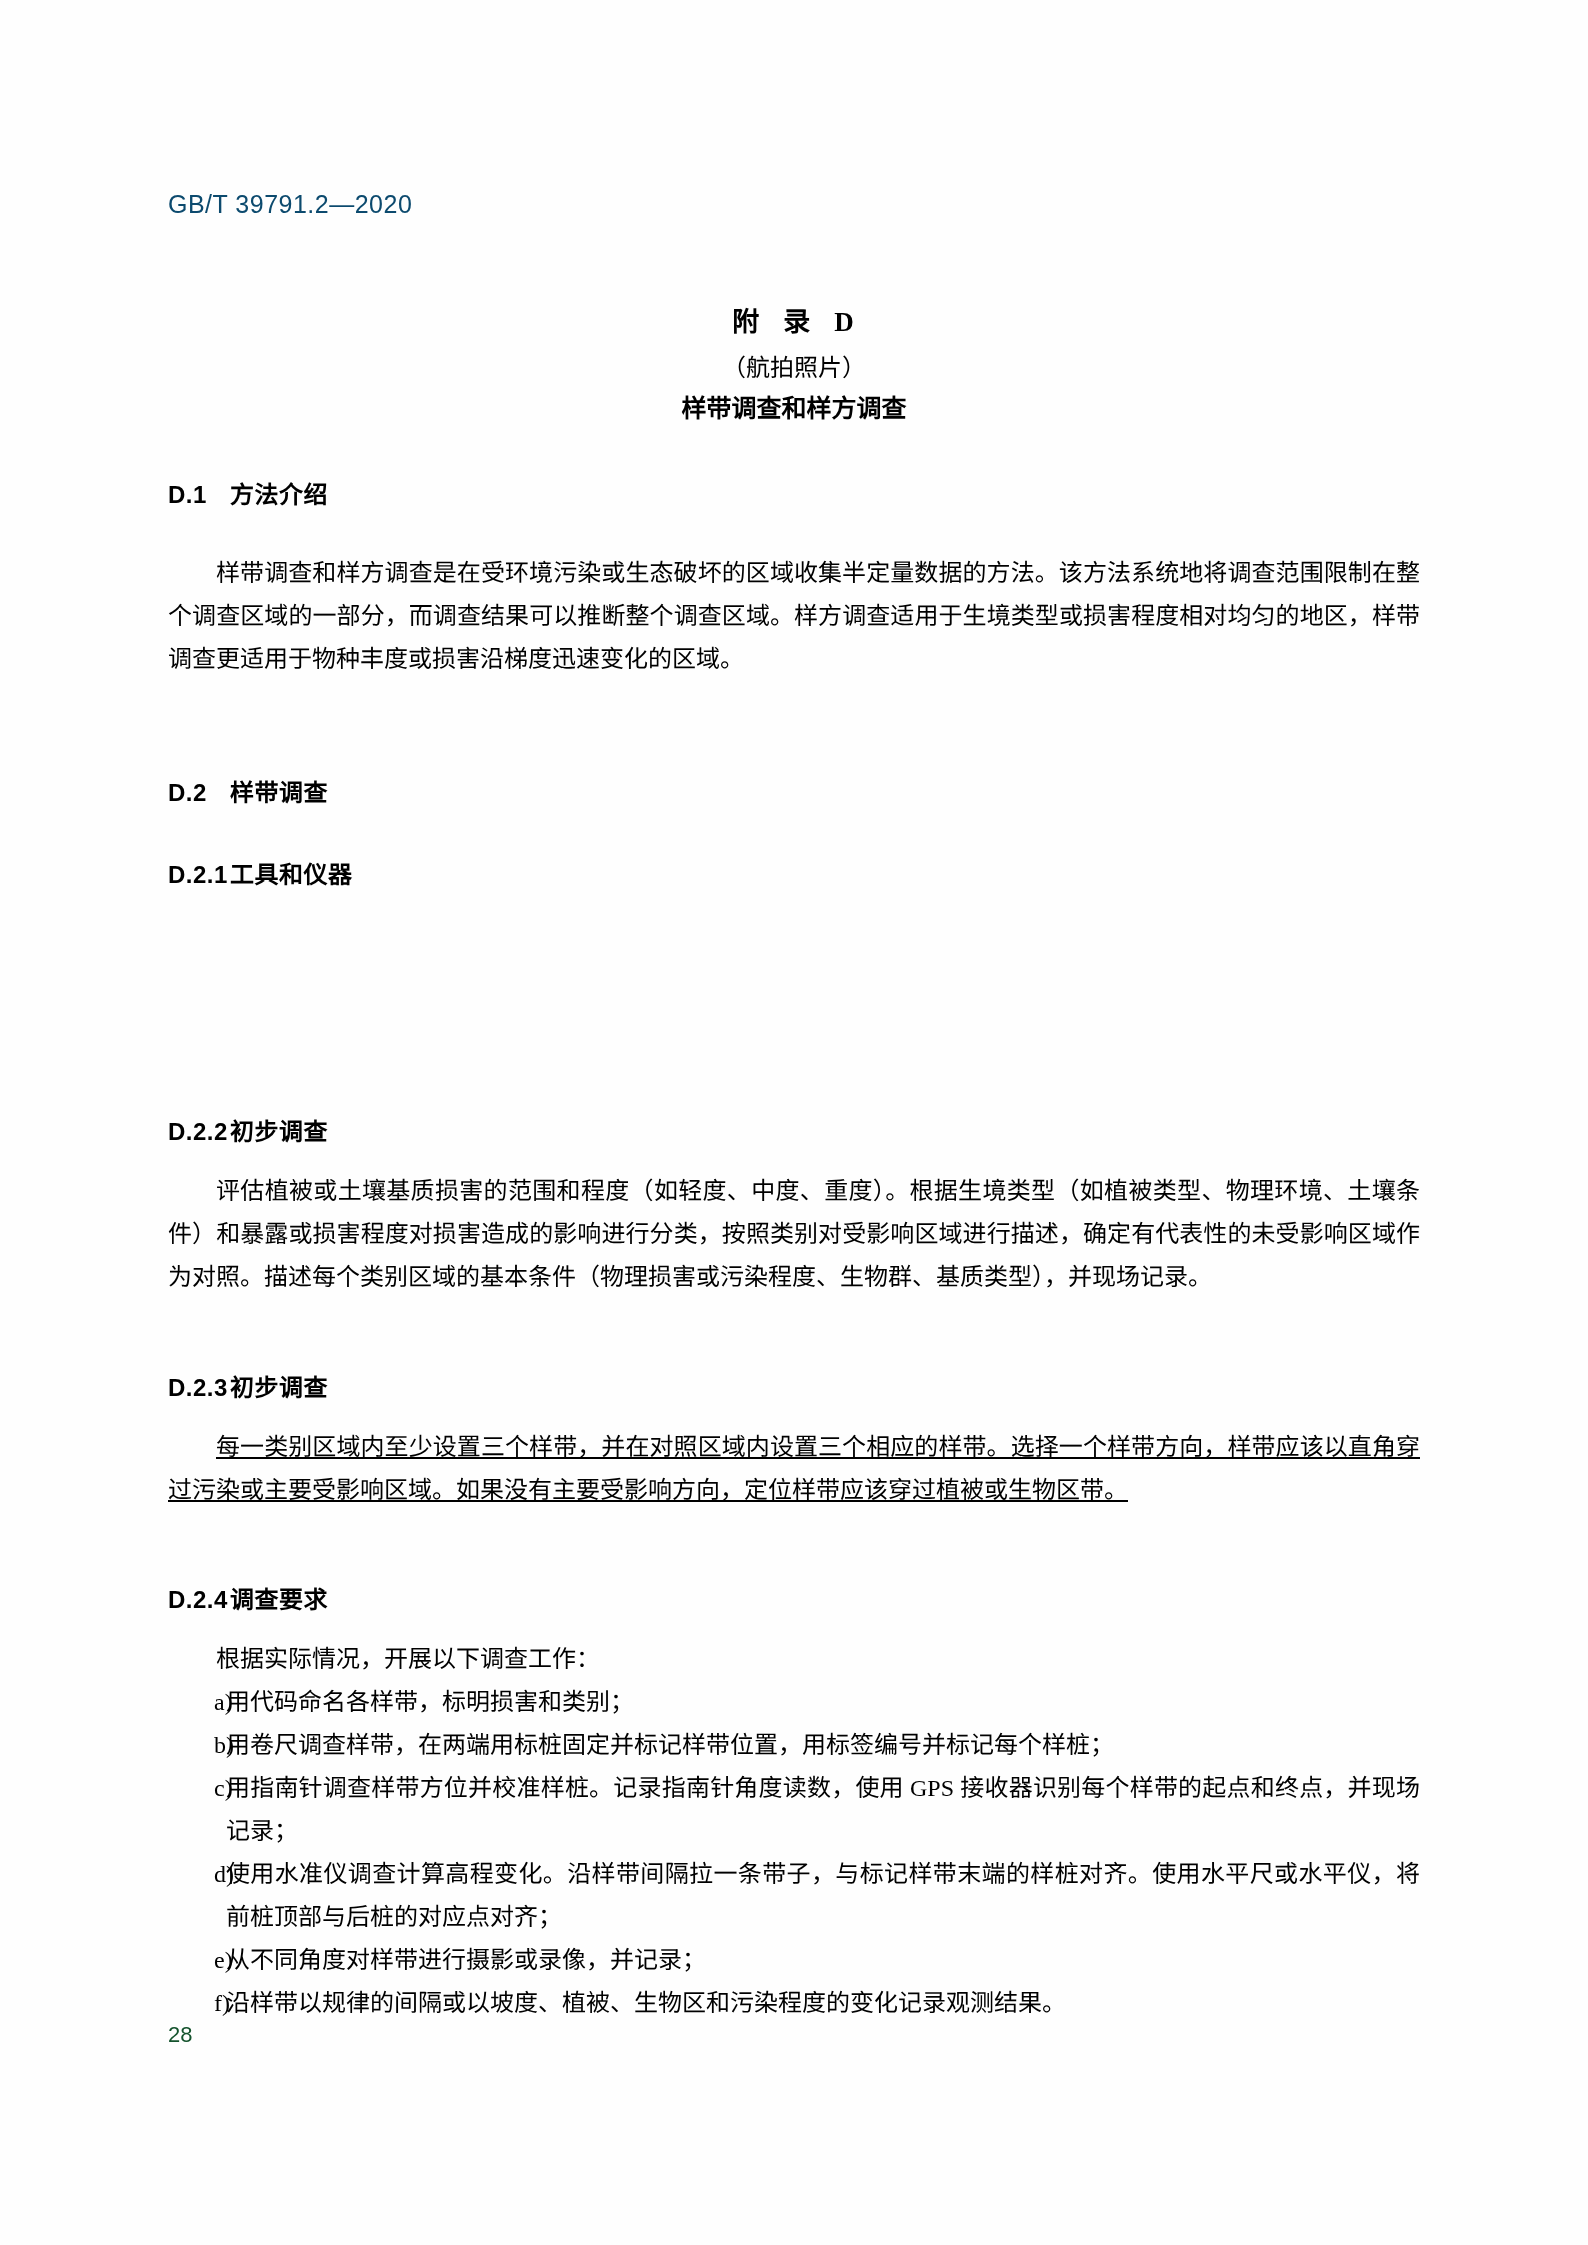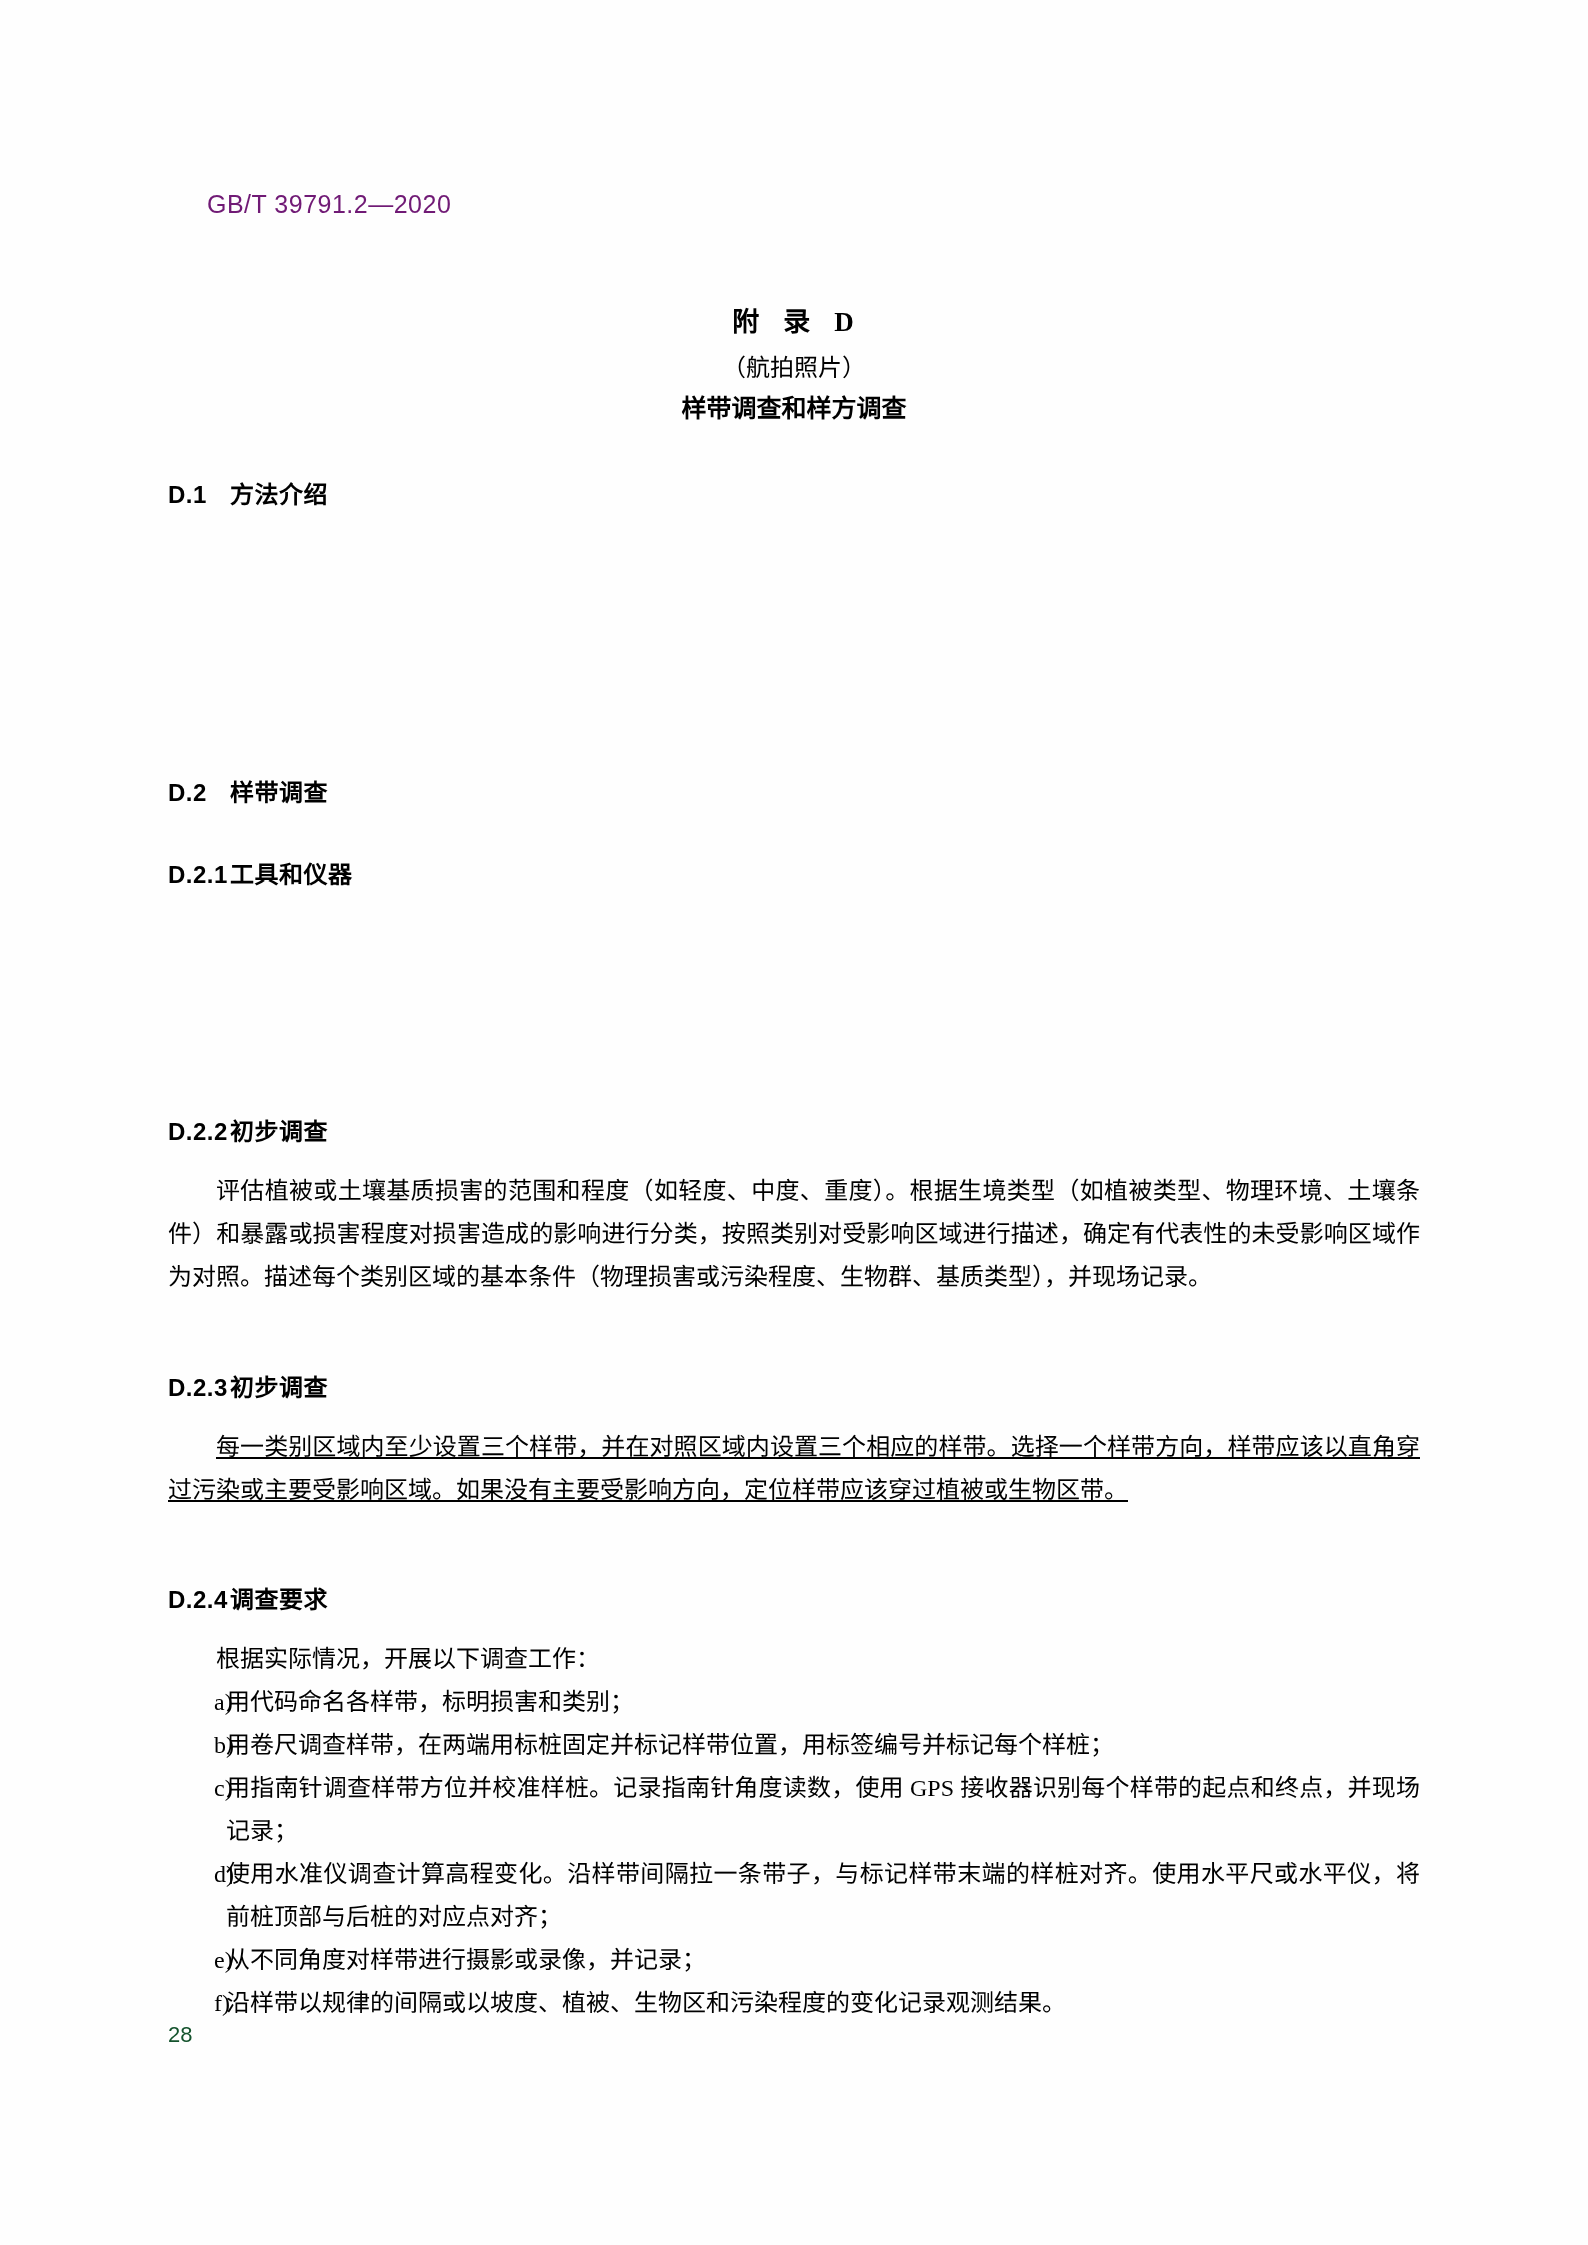--- a/index.html
+++ b/index.html
@@ -28,22 +28,21 @@
     width: 1252px;
     height: 2245px;
   }
   .header-std {
     position: absolute;
     top: 190px;
     left: 0;
     font-size: 25px;
     letter-spacing: 0.5px;
     font-family: "Liberation Sans", sans-serif;
-    color: #701a75;
-    margin-left: 39px;
+    color: #0c4a6e;
   }
   .annex-title {
     position: absolute;
     top: 300px;
     left: 0;
     width: 1252px;
     text-align: center;
     font-size: 27px;
     font-weight: bold;
     letter-spacing: 2px;
@@ -131,20 +130,21 @@
 
     <div class="header-std">GB/T 39791.2—2020</div>
 
     <div class="annex-title">附<span class="sp"></span>录<span class="sp"></span>D</div>
     <div class="annex-sub1">（航拍照片）</div>
     <div class="annex-sub2">样带调查和样方调查</div>
 
     <div class="sec-head" style="top:475px;">
       <span class="num">D.1</span><span>方法介绍</span>
     </div>
+    <div class="para" style="top:552px;">样带调查和样方调查是在受环境污染或生态破坏的区域收集半定量数据的方法。该方法系统地将调查范围限制在整个调查区域的一部分，而调查结果可以推断整个调查区域。样方调查适用于生境类型或损害程度相对均匀的地区，样带调查更适用于物种丰度或损害沿梯度迅速变化的区域。</div>
 
     <div class="sec-head" style="top:773px;">
       <span class="num">D.2</span><span>样带调查</span>
     </div>
 
     <div class="sec-head" style="top:855px;">
       <span class="num">D.2.1</span><span>工具和仪器</span>
     </div>
 
     <div class="sec-head" style="top:1112px;">

